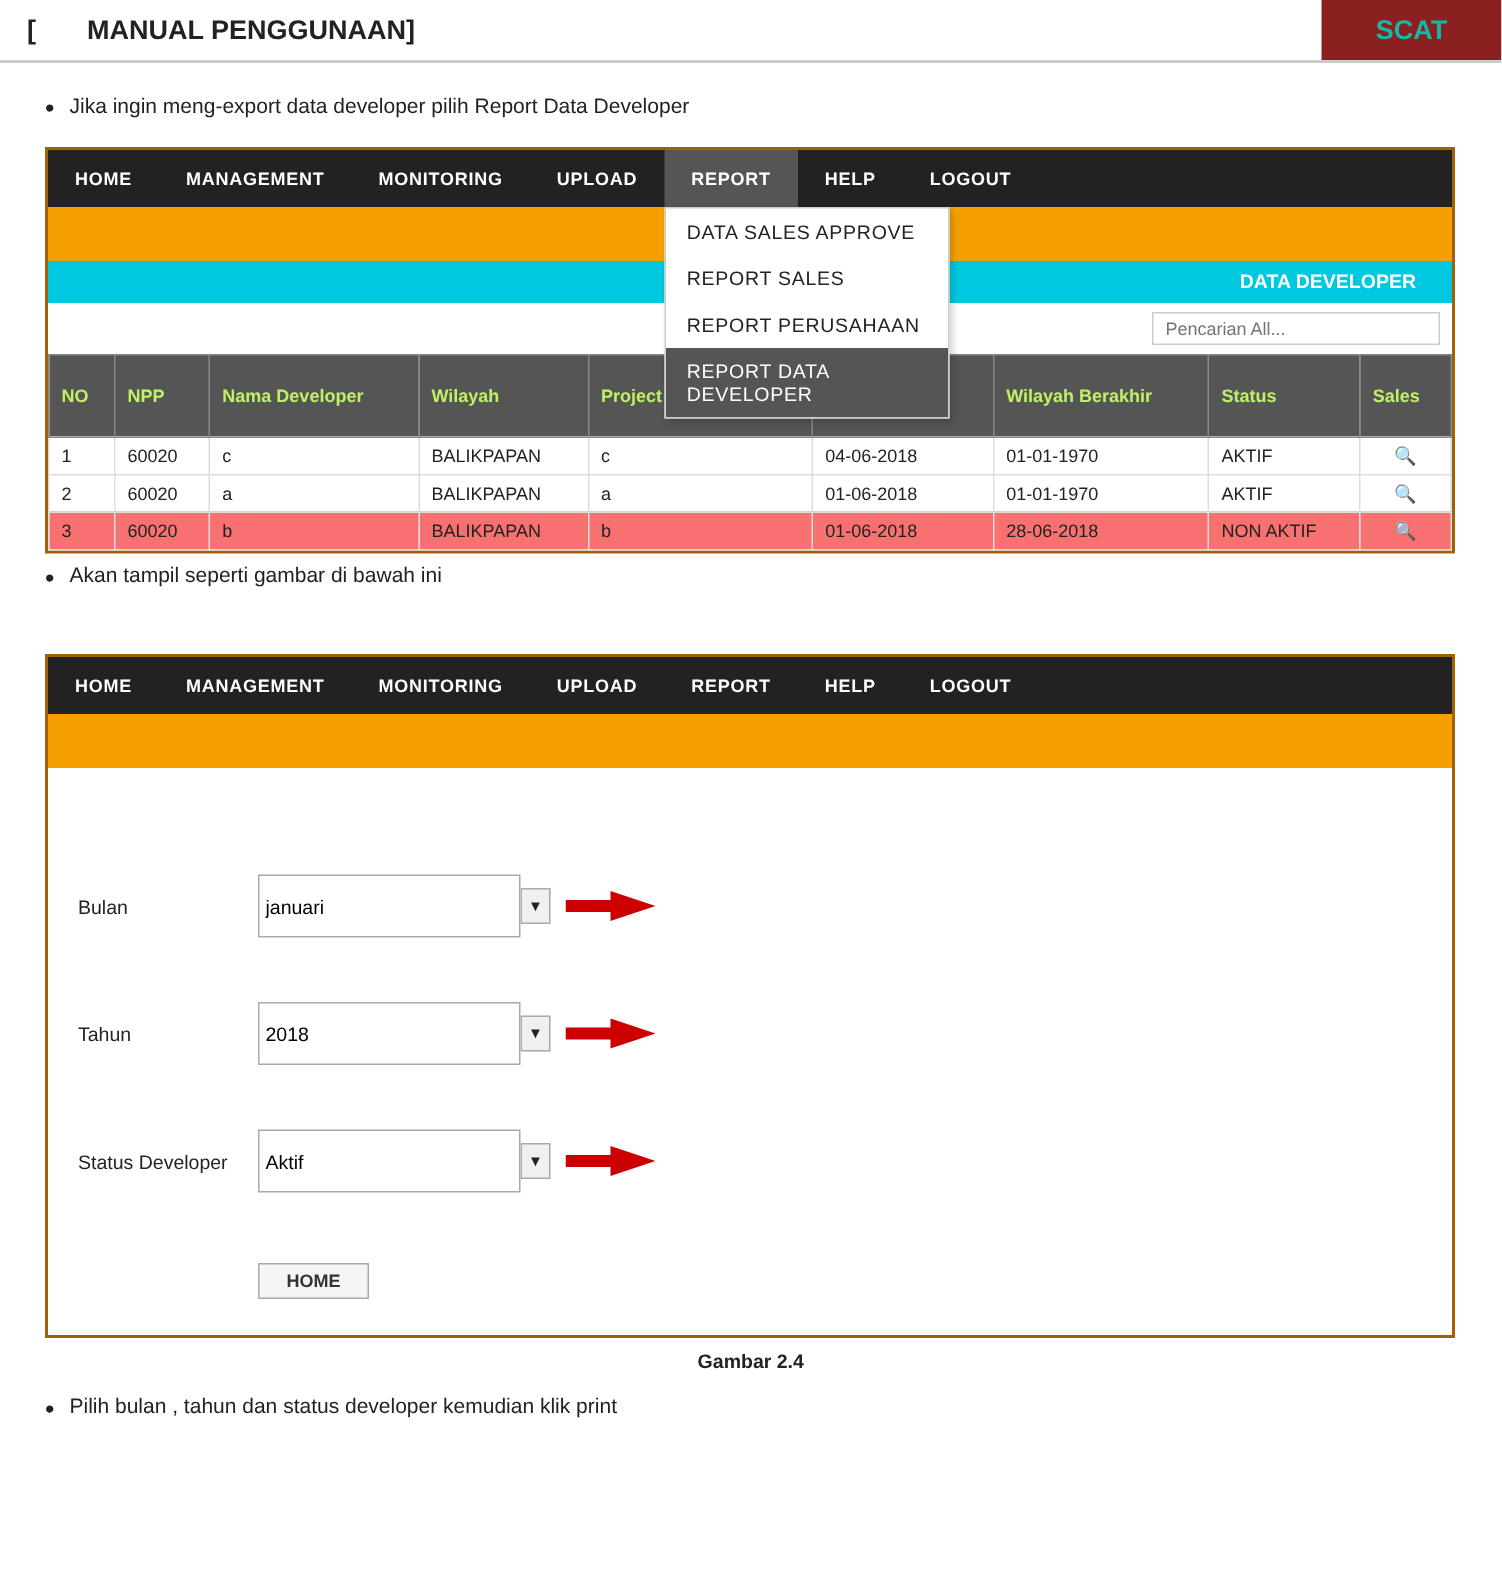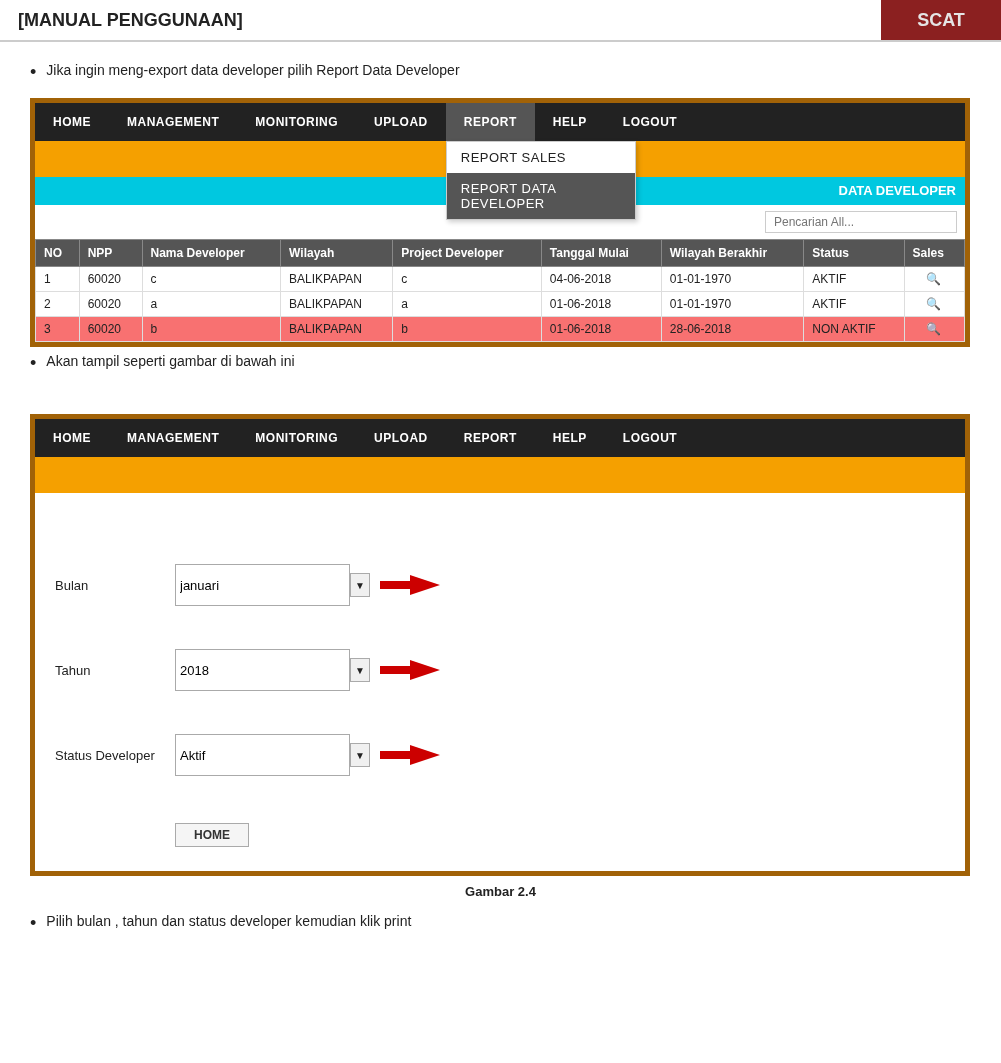--- a/index.html
+++ b/index.html
@@ -21,24 +21,24 @@
     }
     .top-header-title {
       flex: 1;
       display: flex;
       align-items: center;
       padding: 0 18px;
       font-size: 18px;
       font-weight: bold;
     }
     .top-header-title .bracket { color: #222; }
-    .top-header-title .title-text { color: #222; font-weight: 900; }
+    .top-header-title .title-text { color: #222; font-weight: 900; margin-left: 34px; }
     .top-header-scat {
       background: #8b2020;
-      color: #e5e5e5;
+      color: #14b8a6;
       font-size: 18px;
       font-weight: bold;
       display: flex;
       align-items: center;
       padding: 0 16px;
       min-width: 120px;
       justify-content: center;
     }
 
     
@@ -53,21 +53,21 @@
       font-size: 14px;
     }
     .bullet-point .bullet {
       margin-right: 10px;
       font-size: 18px;
       line-height: 1.2;
     }
 
     
     .screenshot-box {
-      border: 5px solid #a16207;
+      border: 2px solid #a16207;
       margin: 10px 0 6px 0;
       background: #fff;
       width: 940px;
     }
 
     
     .nav-bar {
       background: #222;
       display: flex;
       align-items: stretch;
@@ -96,21 +96,21 @@
     
     .cyan-bar {
       background: #00c8e0;
       color: #fff;
       font-weight: bold;
       font-size: 13px;
       height: 28px;
       display: flex;
       align-items: center;
       justify-content: flex-end;
-      padding-right: 9px;
+      padding-right: 24px;
     }
 
     
     .dropdown-menu {
       background: #fff;
       border: 1px solid #ccc;
       position: absolute;
       top: 38px;
       left: 0;
       min-width: 190px;
@@ -142,22 +142,22 @@
     }
 
     
     .data-table {
       width: 100%;
       border-collapse: collapse;
       font-size: 12px;
     }
     .data-table th {
       background: #555;
-      color: #ffffff;
-      padding: 6px 8px;
+      color: #bef264;
+      padding: 20px 8px;
       text-align: left;
       font-weight: bold;
       border: 1px solid #888;
     }
     .data-table td {
       padding: 5px 8px;
       border: 1px solid #ddd;
       background: #fff;
     }
     .data-table tr.row-red td {
@@ -268,21 +268,23 @@
     <div class="nav-bar">
       <div class="nav-item">HOME</div>
       <div class="nav-item">MANAGEMENT</div>
       <div class="nav-item">MONITORING</div>
       <div class="nav-item">UPLOAD</div>
 
       <div class="nav-item active nav-dropdown-container" style="background:#555;">
         REPORT
         
         <div class="dropdown-menu">
+          <div class="dropdown-item">Data Sales Approve</div>
           <div class="dropdown-item">Report Sales</div>
+          <div class="dropdown-item">Report Perusahaan</div>
           <div class="dropdown-item selected">Report Data Developer</div>
         </div>
       </div>
       <div class="nav-item">HELP</div>
       <div class="nav-item">LOGOUT</div>
     </div>
 
     <div class="orange-bar"></div>
 
     <div class="cyan-bar">

